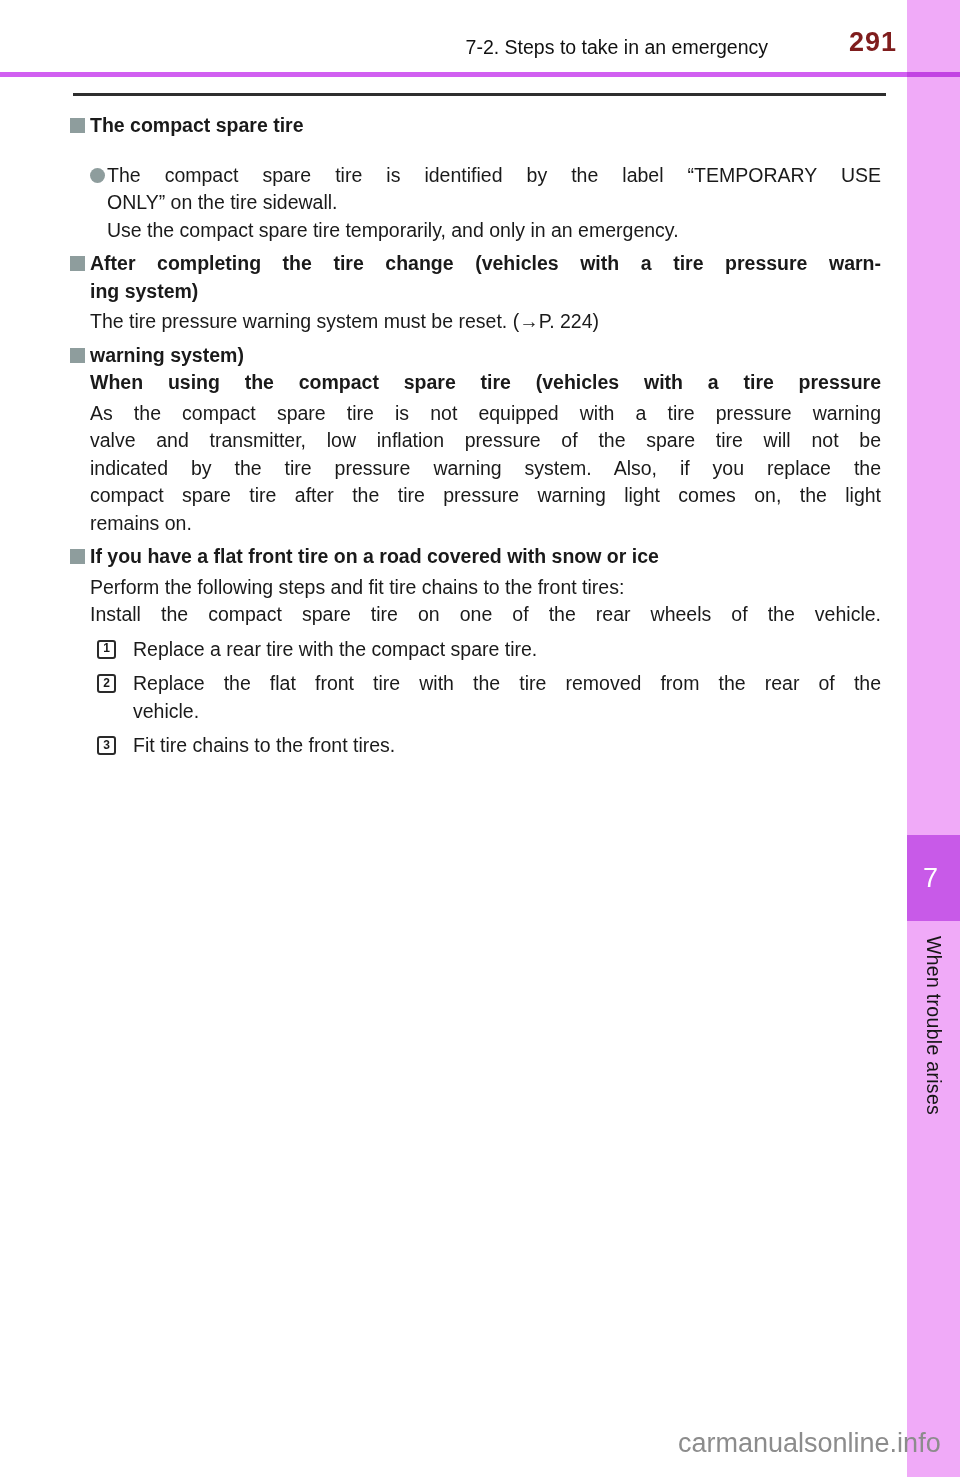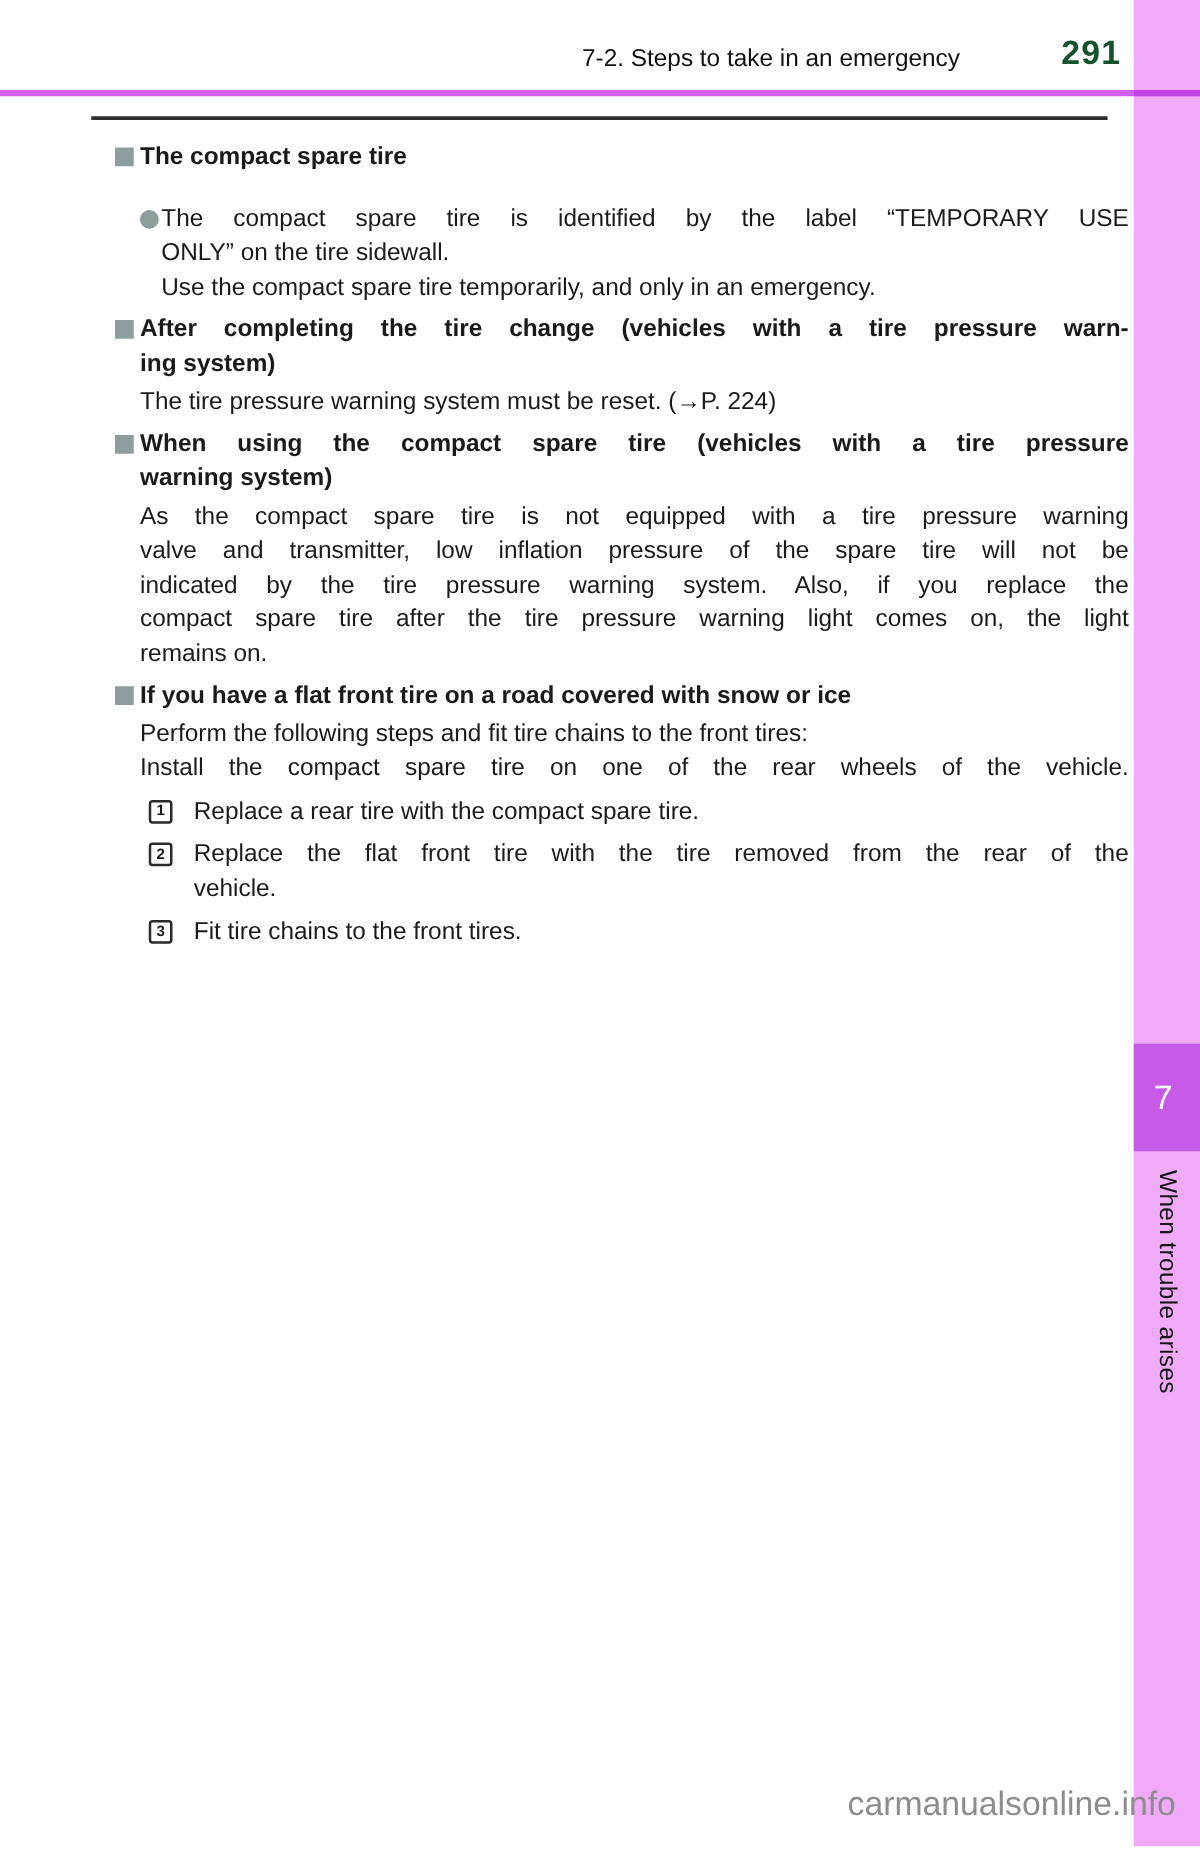--- a/index.html
+++ b/index.html
@@ -8,27 +8,27 @@
 
   
   .sidebar{position:absolute;left:907px;top:0;width:53px;height:1477px;background:#f0aaf8;}
   .chapter-box{position:absolute;left:0;top:835px;width:53px;height:86px;background:#c85ae8;color:#ffffff;
     font-size:27px;display:flex;align-items:center;padding-left:16px;box-sizing:border-box;}
   .vlabel{position:absolute;top:936px;left:0;width:53px;writing-mode:vertical-rl;text-orientation:mixed;
     font-size:19.5px;line-height:53px;color:#161616;letter-spacing:.3px;}
 
   
   .header-label{position:absolute;top:36px;right:192px;font-size:19.5px;color:#111;}
-  .page-num{position:absolute;top:27px;right:63px;font-size:27px;font-weight:bold;letter-spacing:1px;color:#14532d;}
+  .page-num{position:absolute;top:27px;right:63px;font-size:27px;font-weight:bold;letter-spacing:1px;color:#7f1d1d;}
   .magenta-rule{position:absolute;left:0;top:72px;width:960px;height:5px;background:#d160f1;}
   .magenta-rule-dark{position:absolute;left:907px;top:72px;width:53px;height:5px;background:#c243e3;}
   .content-rule{position:absolute;left:73px;top:93px;width:813px;height:3px;background:#2e2e2e;}
 
   
-  .content{position:absolute;left:90px;top:106px;width:813px;font-size:19.5px;line-height:27.5px;}
+  .content{position:absolute;left:68px;top:106px;width:813px;font-size:19.5px;line-height:27.5px;}
   .sec-title{position:relative;font-weight:bold;padding-left:22px;margin-top:6px;}
   .sec-title .sq{position:absolute;left:2px;top:6px;width:15px;height:15px;background:#8e9d9d;}
   .bullet{position:relative;padding-left:39px;margin-top:22px;}
   .bullet .dot{position:absolute;left:22px;top:6px;width:15px;height:15px;border-radius:50%;background:#8e9d9d;}
   .para{padding-left:22px;margin-top:3px;}
   .steps{margin-top:3px;}
   .step{position:relative;padding-left:65px;margin-top:7px;}
   .stepnum{position:absolute;left:29px;top:4px;width:19px;height:19px;border:2px solid #2a2a2a;border-radius:3px;
     box-sizing:border-box;display:flex;align-items:center;justify-content:center;font-size:12px;font-weight:bold;background:#fff;}
   .ln{min-height:27.5px;}
@@ -83,22 +83,22 @@
           <div class="ln">ing system)</div>
         </div>
     </div>
     <div class="para">
         <div class="ln">The tire pressure warning system must be reset. (→P. 224)</div>
       </div>
 
     <div class="sec-title">
       <span class="sq"></span>
       <div>
+          <div class="ln">warning system)</div>
           <div class="ln st">When using the compact spare tire (vehicles with a tire pressure</div>
-          <div class="ln">warning system)</div>
         </div>
     </div>
     <div class="para">
         <div class="ln st">As the compact spare tire is not equipped with a tire pressure warning</div>
         <div class="ln st">valve and transmitter, low inflation pressure of the spare tire will not be</div>
         <div class="ln st">indicated by the tire pressure warning system. Also, if you replace the</div>
         <div class="ln st">compact spare tire after the tire pressure warning light comes on, the light</div>
         <div class="ln">remains on.</div>
       </div>
 

